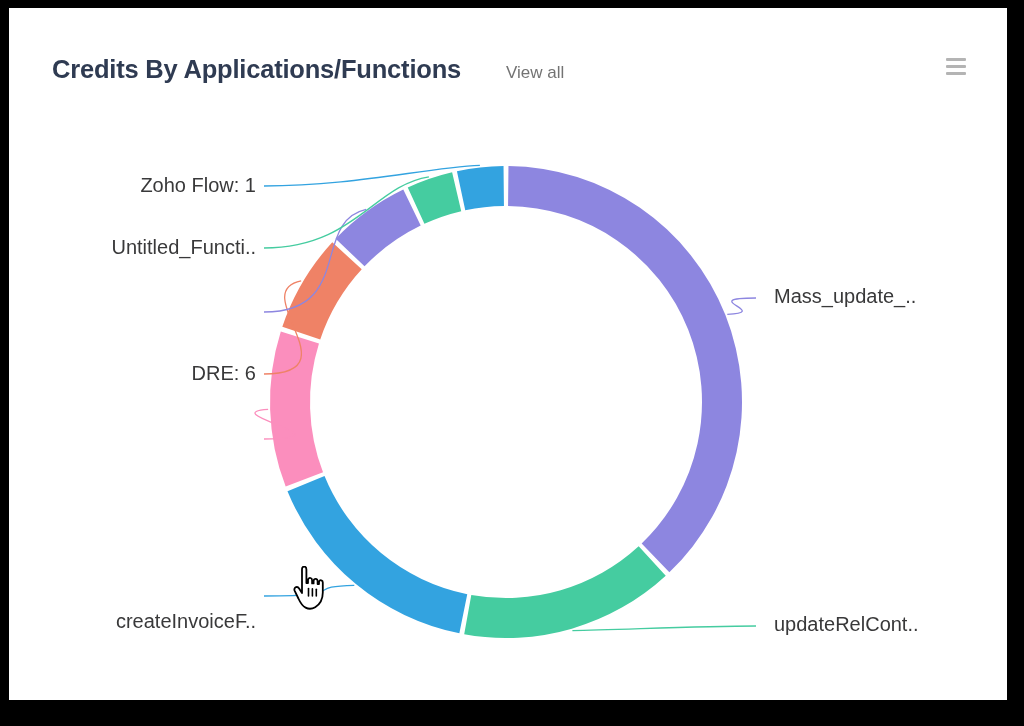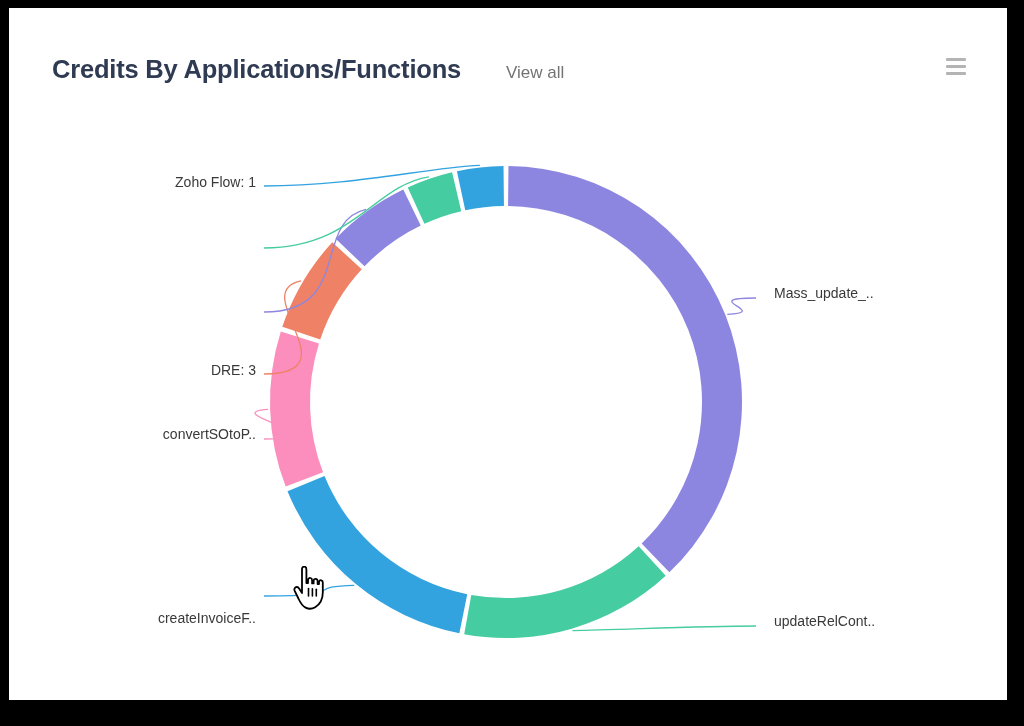--- a/index.html
+++ b/index.html
@@ -86,21 +86,21 @@
   #donut-svg {
     position: absolute;
     left: 0;
     top: 0;
     width: 998px;
     height: 589px;
     display: block;
   }
   .slice-label {
     position: absolute;
-    font-size: 14px;
+    font-size: 20px;
     color: #39393a;
     white-space: nowrap;
     cursor: default;
   }
   .slice-label.right { text-align: left; }
   .slice-label.left  { text-align: right; transform: translateX(-100%); }
 
   #cursor {
     position: absolute;
     left: 283px;
@@ -145,22 +145,22 @@
             <path d="M345.29309043981175,467.38215178063774 C290.29309043981175,468.6562935669612 345,478 255,478" fill="none" stroke="#33a3e0" stroke-width="1.3"></path>
             <path d="M259.1174386329559,291.4757606605945 C204.1174386329559,295.01866938132315 345,321 255,321" fill="none" stroke="#fb8ebd" stroke-width="1.3"></path>
             <path d="M292.14339757306146,162.84814305141154 C237.14339757306146,174.02636588524214 345,256 255,256" fill="none" stroke="#ef8266" stroke-width="1.3"></path>
             <path d="M357.1071099543914,91.45395533876254 C302.1071099543914,103.75948069811103 345,194 255,194" fill="none" stroke="#8d86e0" stroke-width="1.3"></path>
             <path d="M419.9076544688404,58.83168459904422 C364.9076544688404,67.37188244715891 345,130 255,130" fill="none" stroke="#45cca0" stroke-width="1.3"></path>
             <path d="M470.8832339603313,47.437292601667224 C415.8832339603313,49.904817489467156 345,68 255,68" fill="none" stroke="#33a3e0" stroke-width="1.3"></path>
           </g>
       </svg>
 
       <div class="slice-label left" style="left:247px; top:56px;">Zoho Flow: 1</div>
-      <div class="slice-label left" style="left:247px; top:244px;">DRE: 3</div>
-      <div class="slice-label left" style="left:247px; top:308px;">convertSOtoP..</div>
+      <div class="slice-label left" style="left:247px; top:118px;">Untitled_Functi..</div>
+      <div class="slice-label left" style="left:247px; top:244px;">DRE: 6</div>
       <div class="slice-label left" style="left:247px; top:492px;">createInvoiceF..</div>
       <div class="slice-label right" style="left:765px; top:495px;">updateRelCont..</div>
       <div class="slice-label right" style="left:765px; top:167px;">Mass_update_..</div>
 
       <svg id="cursor" viewBox="0 0 34 44">
         <path d="M10 3 C10 1.2 11.4 0.2 12.8 0.6 C14 1 14.4 2.2 14.4 3.4 L14.4 17 L16 17 L16 14.2
                  C16 12.6 17.3 11.6 18.6 12 C19.7 12.3 20.1 13.3 20.1 14.4 L20.1 17.4 L21.6 17.4 L21.6 15
                  C21.6 13.5 22.9 12.5 24.1 12.9 C25.2 13.2 25.6 14.2 25.6 15.2 L25.6 18 L27 18 L27 16.2
                  C27 14.8 28.2 13.9 29.4 14.3 C30.4 14.6 30.8 15.5 30.8 16.5 L30.8 26.5
                  C30.8 33.5 27.6 38.5 23.2 41.2 C20.5 42.8 16.6 43.2 13.6 41.6

